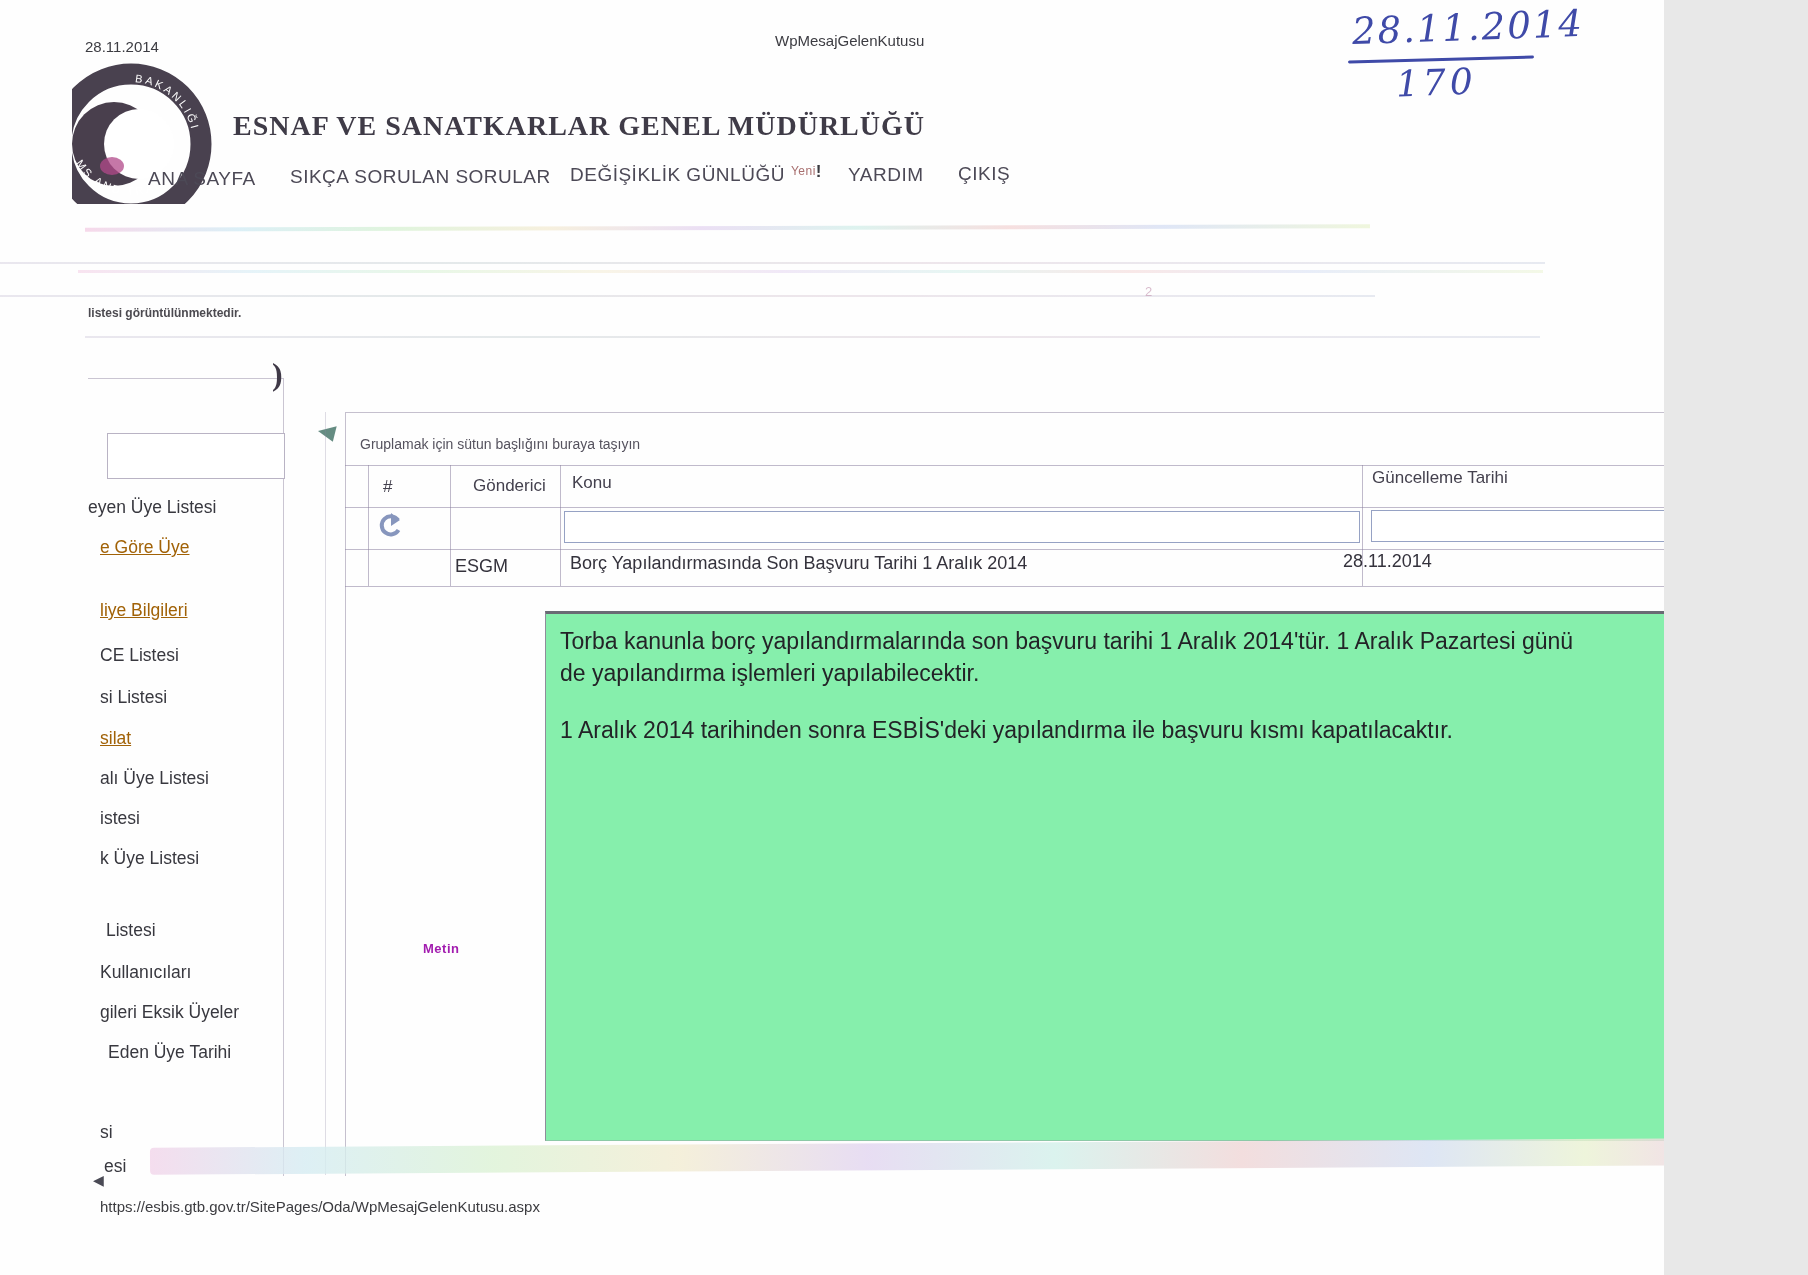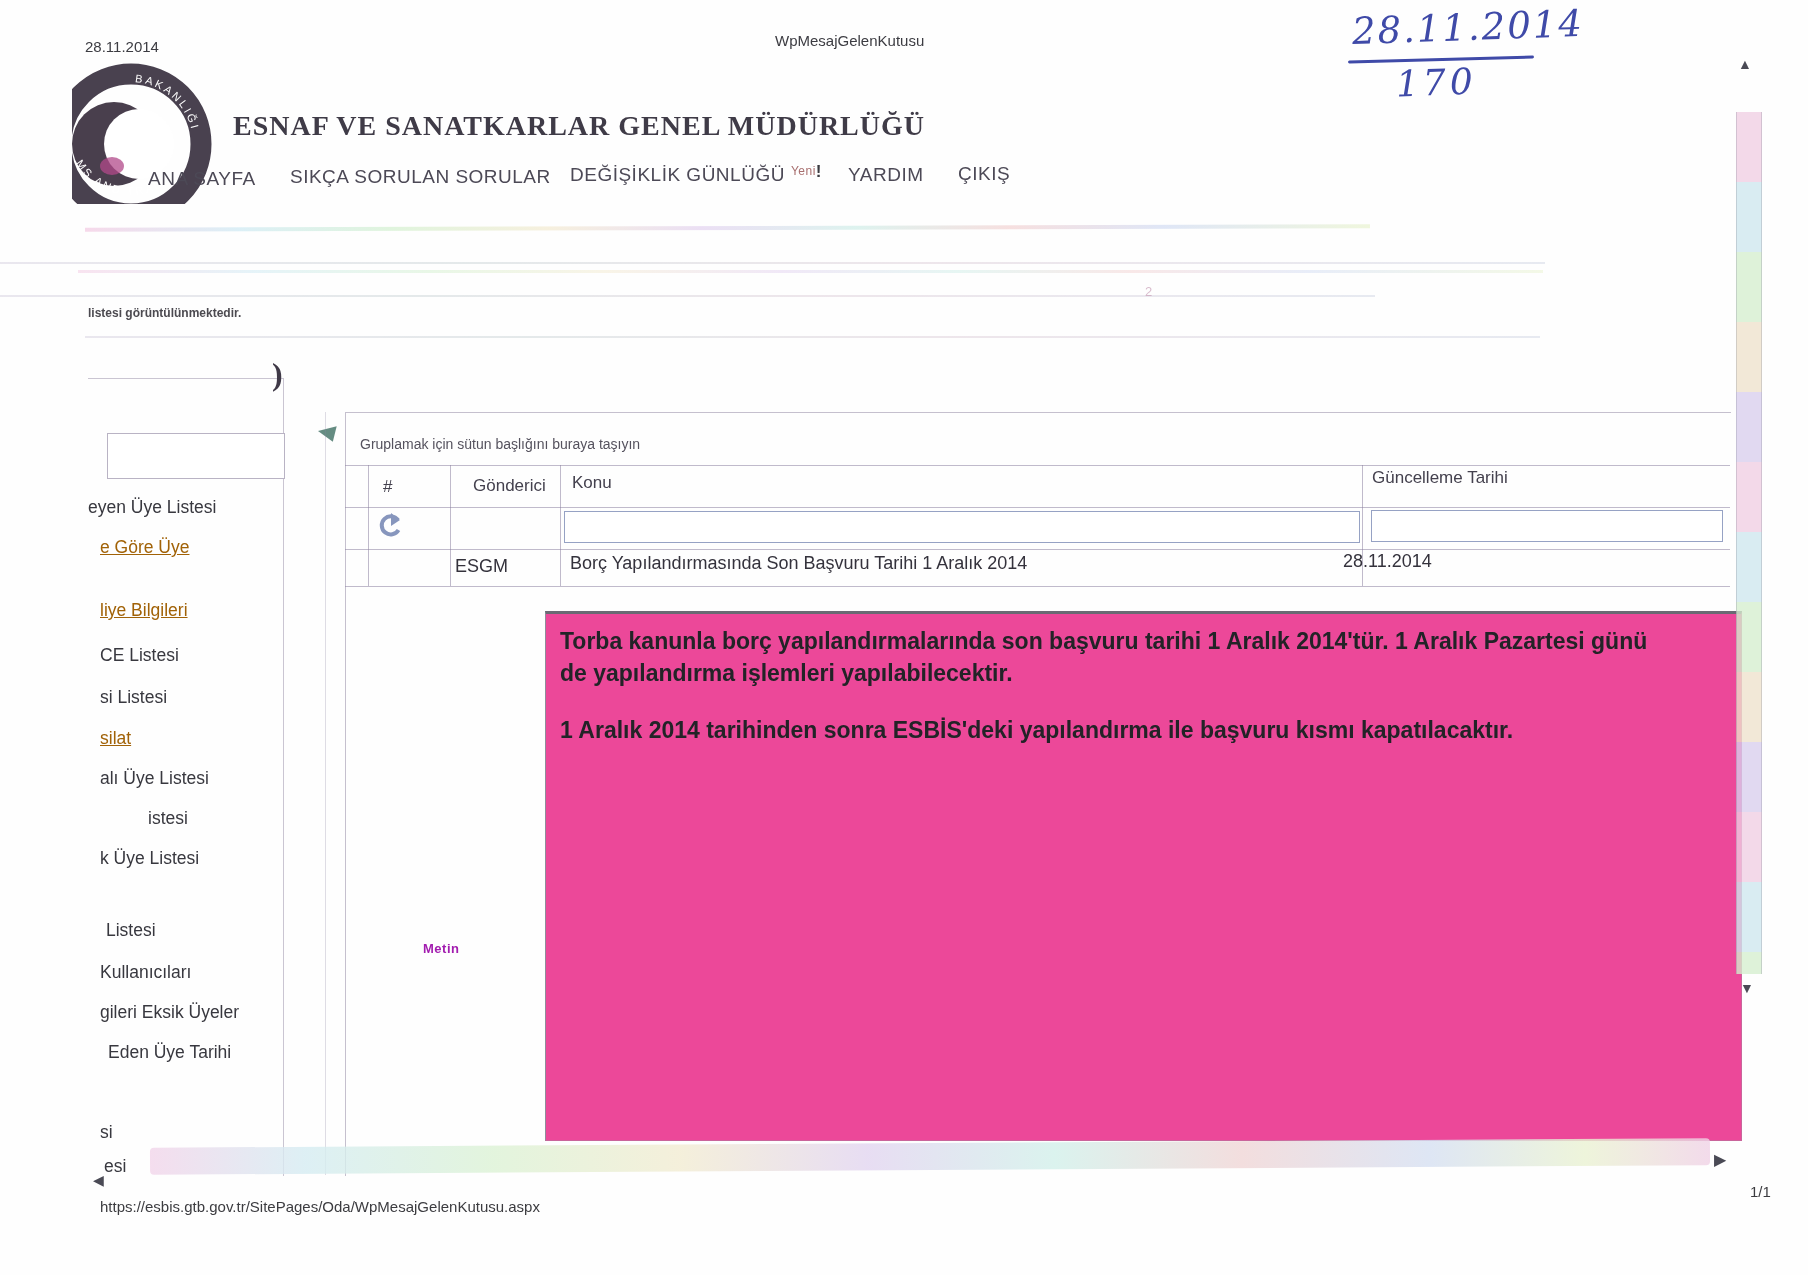--- a/index.html
+++ b/index.html
@@ -1,17 +1,17 @@
 <!DOCTYPE html>
 <html><head>
 <meta charset="utf-8">
 <style>
   html,body{margin:0;padding:0;background:#e8e8e8;}
   .page{
-    position:relative;width:1808px;height:1275px;background:#fefefe;
+    position:relative;width:1664px;height:1275px;background:#fefefe;
     overflow:hidden;font-family:"Liberation Sans",sans-serif;color:#3a3a42;
   }
   .abs{position:absolute;}
   .print-meta{font-size:15px;color:#3c3c42;}
   
   .hand{font-family:"DejaVu Serif",serif;font-style:italic;color:#3f4aa8;}
   .hand-date{font-size:37px;letter-spacing:2px;transform:rotate(-2deg);}
   .hand-line{height:3px;background:#3f4aa8;transform:rotate(-1.6deg);border-radius:2px;}
   .hand-num{font-size:36px;letter-spacing:4px;transform:rotate(-2deg);}
   
@@ -30,21 +30,21 @@
   .sidebar-item.muted{color:#a16207;text-decoration:underline;}
   .sidebar-box{border:1px solid #b9b3c4;background:#fff;}
   
   .group-hint{font-size:14px;color:#55525e;}
   .col-head{font-size:17px;color:#44414e;white-space:nowrap;}
   .cell{font-size:18px;color:#34323c;white-space:nowrap;}
   .filter-input{position:absolute;border:1px solid #96a2c4;background:#fff;height:32px;
     font-size:16px;padding:0 6px;box-sizing:border-box;}
   .msg-box{border-top:3px solid #6a6a74;border-left:1px solid #8f8c9a;
     border-right:1px solid rgba(150,145,160,.4);border-bottom:1px solid rgba(150,145,160,.4);
-    background:#ec4899;font-weight:bold;}
+    background:#86efac;}
   .msg-text{font-size:23px;color:#232327;line-height:1.38;white-space:pre-line;}
   .metin{font-size:13px;font-weight:bold;color:#a21caf;letter-spacing:.5px;}
   
   .v-thumb{background:repeating-linear-gradient(180deg,#f0cfe4 0 70px,#cfe8ef 70px 140px,#d6efcf 140px 210px,#efe3cd 210px 280px,#d9cfee 280px 350px);
     opacity:.78;border-left:1px solid rgba(120,120,140,.35);border-right:1px solid rgba(120,120,140,.35);}
   .h-band{background:linear-gradient(90deg,#f2d5ea,#d5ecf2 10%,#dcf2d5 22%,#f2ecd2 34%,#e2d5f0 46%,#d2f0ea 58%,#f0d6d6 70%,#d6e0f2 82%,#eaf2d2 92%,#f0d2e6);
     opacity:.8;transform:rotate(-.35deg);border-radius:4px;}
   .scroll-glyph{color:#4a4a55;font-size:14px;cursor:pointer;}
   .footer-url{font-size:15px;color:#3c3c40;}
   .crescent{font-family:"Liberation Serif",serif;font-weight:bold;font-size:32px;color:#3f3947;}
@@ -106,21 +106,21 @@
   <div class="abs green-tri" style="left:318px;top:424px;"></div>
   <div class="abs divider-v" style="left:325px;top:412px;height:763px;opacity:.5;"></div>
 
   <span class="abs sidebar-item" style="left:88px;top:497px;">eyen Üye Listesi</span>
   <span class="abs sidebar-item muted" style="left:100px;top:537px;">e Göre Üye</span>
   <span class="abs sidebar-item muted" style="left:100px;top:600px;">liye Bilgileri</span>
   <span class="abs sidebar-item" style="left:100px;top:645px;">CE Listesi</span>
   <span class="abs sidebar-item" style="left:100px;top:687px;">si Listesi</span>
   <span class="abs sidebar-item muted" style="left:100px;top:728px;">silat</span>
   <span class="abs sidebar-item" style="left:100px;top:768px;">alı Üye Listesi</span>
-  <span class="abs sidebar-item" style="left:100px;top:808px;margin-left:48px;">istesi</span>
+  <span class="abs sidebar-item" style="left:100px;top:808px;">istesi</span>
   <span class="abs sidebar-item" style="left:100px;top:848px;">k Üye Listesi</span>
   <span class="abs sidebar-item" style="left:106px;top:920px;">Listesi</span>
   <span class="abs sidebar-item" style="left:100px;top:962px;">Kullanıcıları</span>
   <span class="abs sidebar-item" style="left:100px;top:1002px;">gileri Eksik Üyeler</span>
   <span class="abs sidebar-item" style="left:108px;top:1042px;">Eden Üye Tarihi</span>
   <span class="abs sidebar-item" style="left:100px;top:1122px;text-align:right;">si</span>
   <span class="abs sidebar-item" style="left:104px;top:1156px;">esi</span>
 
   <div class="abs" style="left:345px;top:412px;width:1385px;height:763px;border-left:1px solid rgba(150,140,165,.55);border-top:1px solid rgba(150,140,165,.55);"></div>
   <div class="abs group-hint" style="left:360px;top:436px;">Gruplamak için sütun başlığını buraya taşıyın</div>

